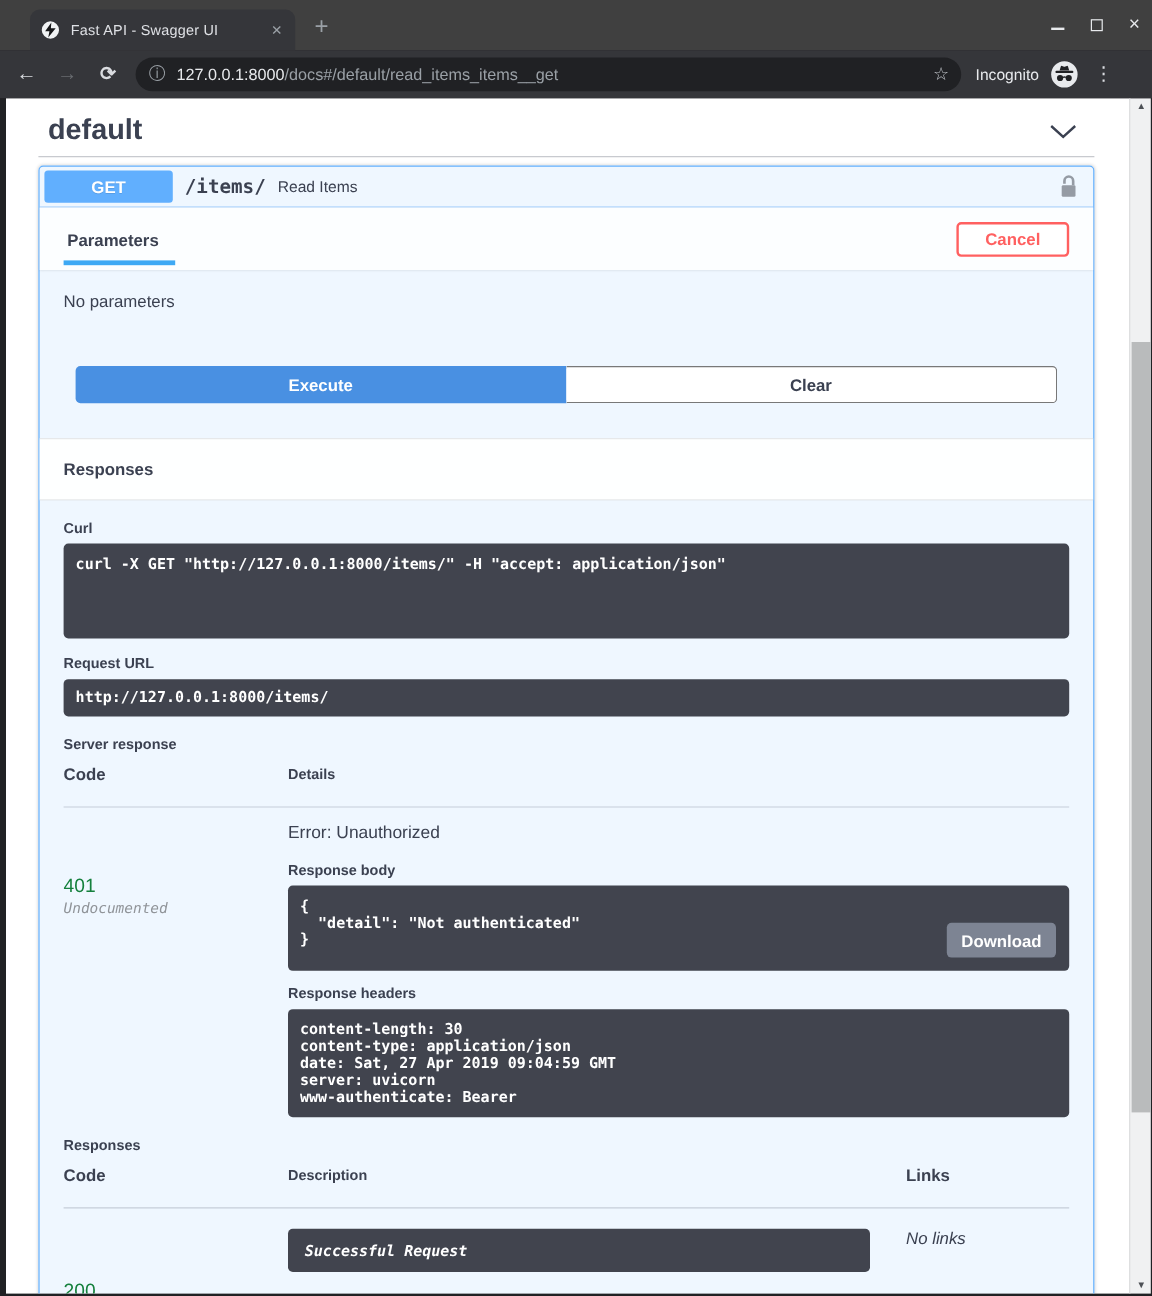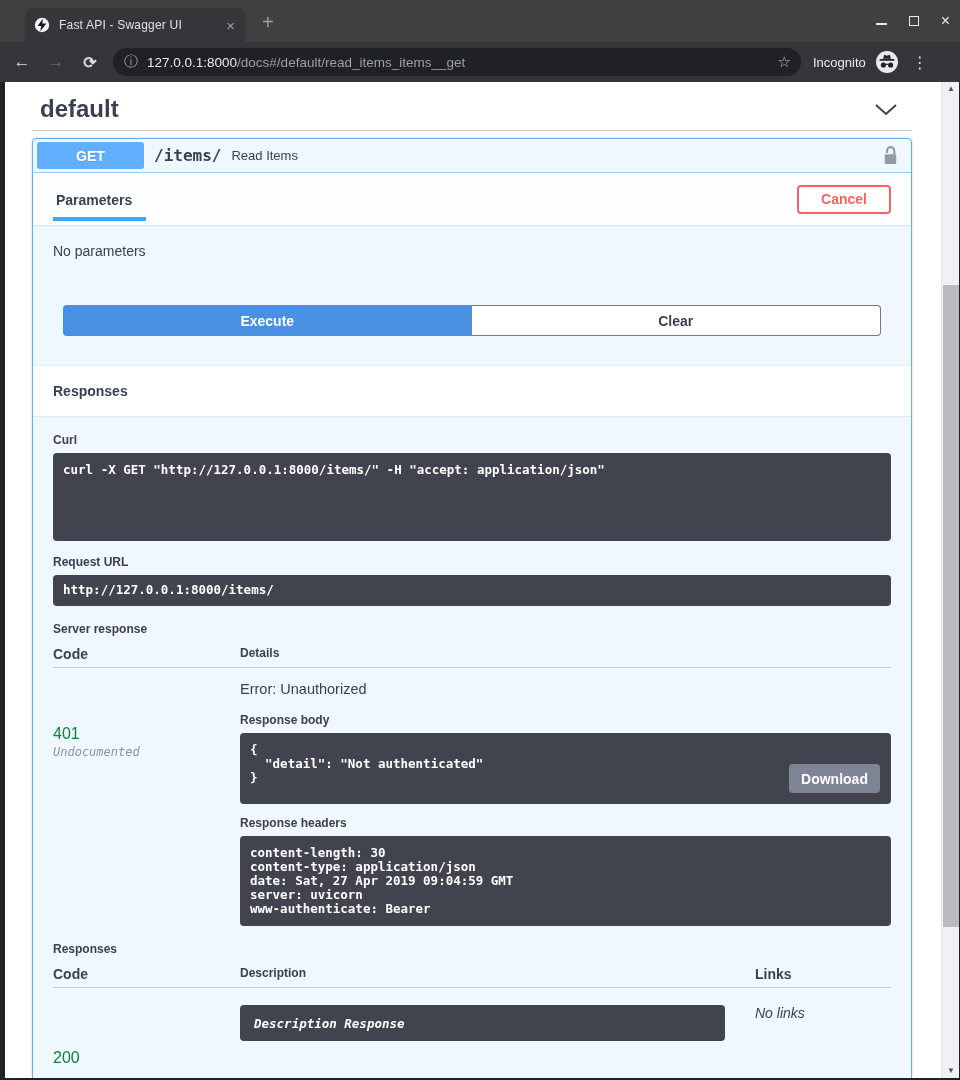--- a/index.html
+++ b/index.html
@@ -87,26 +87,26 @@
   .responses-hdr { height:52px; background:rgba(255,255,255,.92); display:flex; align-items:center;
                    padding:0 20px; border-top:1px solid rgba(59,65,81,.12);
                    border-bottom:1px solid rgba(59,65,81,.12); }
   .responses-hdr-title { font-size:14px; font-weight:bold; color:#3b4151; }
 
   .responses-body { padding:16px 20px 20px; }
   .block-label { font-size:12px; font-weight:bold; color:#3b4151; }
   .code-block { background:#41444e; border-radius:4px; color:#fff;
                 font-family:"DejaVu Sans Mono", monospace; font-size:12.5px; font-weight:bold;
                 padding:10px; white-space:pre-wrap; line-height:14px; }
-  .curl-block { height:88px; margin-top:6px; }
+  .curl-block { height:79px; margin-top:6px; }
   .requrl-block { height:31px; margin-top:6px; padding:8px 10px; }
   .mt16 { margin-top:16px; } .mt14 { margin-top:14px; } .mt12 { margin-top:12px; }
 
   .rtable { margin-top:10px; }
-  .rtable-head { display:flex; align-items:flex-start; padding-bottom:5px;
+  .rtable-head { display:flex; align-items:center; padding-bottom:19px;
                  border-bottom:1px solid rgba(59,65,81,.22); }
   .col-code { width:187px; }
   .col-desc { width:515px; }
   .h-lg { font-size:14px; font-weight:bold; color:#3b4151; }
   .h-sm { font-size:12px; font-weight:bold; color:#3b4151; }
   .rtable-row { display:flex; padding-top:13px; }
   .code-val { font-size:16px; color:#15803d;margin-top:44px; }
   .code-note { font-size:12px; font-style:italic; color:#909499;
                font-family:"DejaVu Sans Mono", monospace; margin-top:2px; }
   .resp-title { font-size:14.5px; color:#3b4151; }
@@ -257,21 +257,21 @@
           <div class="rtable">
             <div class="rtable-head">
               <span class="col-code h-lg">Code</span>
               <span class="col-desc h-sm">Description</span>
               <span class="h-lg">Links</span>
             </div>
             <div class="rtable-row" style="padding-top:17px;">
               <span class="col-code code-val">200</span>
               <span class="col-desc">
                 <span class="desc-box">
-                  <span class="desc-box-text">Description Response</span>
+                  <span class="desc-box-text">Successful Request</span>
                 </span>
               </span>
               <span class="links-val">No links</span>
             </div>
           </div>
 
         </div>
       </div>
     </div>
   </div>

